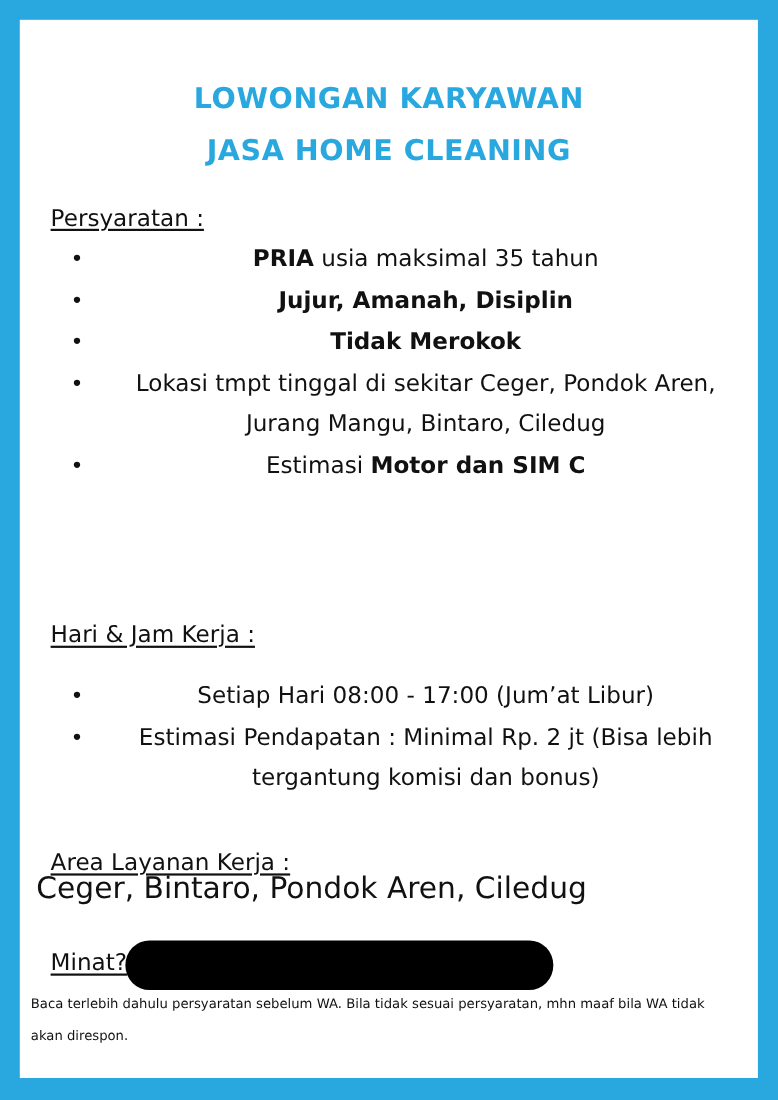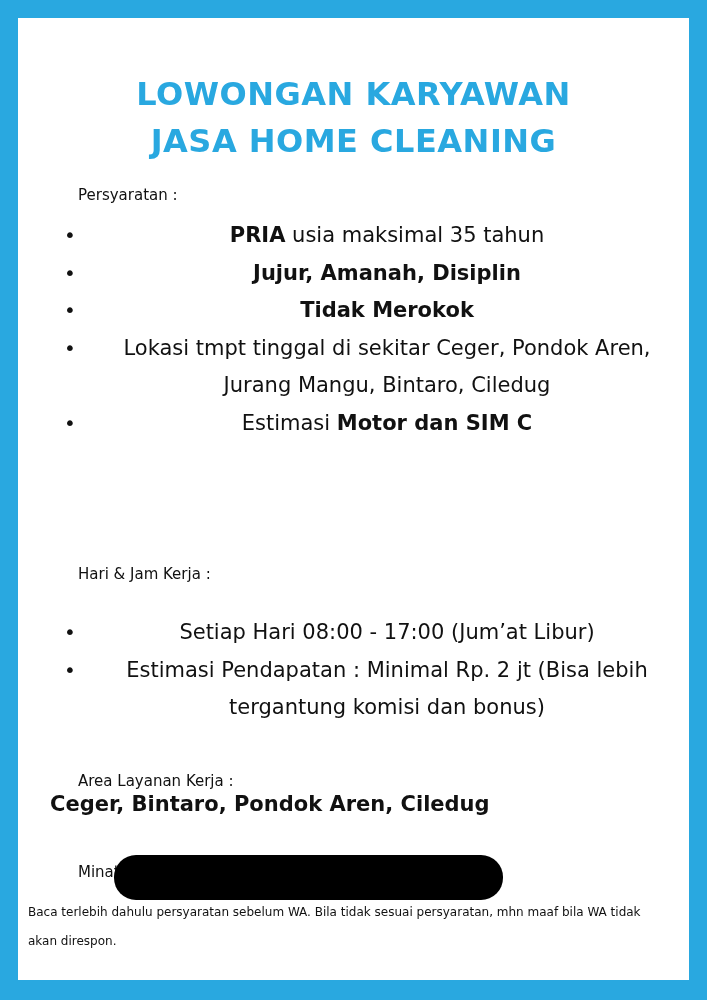--- a/index.html
+++ b/index.html
@@ -1,26 +1,26 @@
 <!DOCTYPE html>
 <html><head>
 <meta charset="utf-8">
 <style>
   html, body { margin:0; padding:0; }
   body { width:707px; height:1000px; background:#29a8e0; position:relative; overflow:hidden; font-family:"DejaVu Sans", sans-serif; color:#111; }
   .card { position:absolute; left:18px; top:18px; width:671px; height:962px; background:#ffffff; }
-  .title { position:absolute; left:0; width:671px; text-align:center; color:#29a8e0; font-family:"DejaVu Sans", sans-serif; font-weight:bold; font-size:32px; letter-spacing:0.5px; }
+  .title { position:absolute; left:0; width:671px; text-align:center; color:#29a8e0; font-family:"DejaVu Sans", sans-serif; font-weight:bold; font-size:26px; letter-spacing:0.5px; }
   .t1 { top:57px; }
   .t2 { top:104px; }
-  .heading { position:absolute; left:28px; font-size:15px; text-decoration-thickness:2px; text-underline-offset:3px;margin-left:32px; }
+  .heading { position:absolute; left:28px; font-size:21px; text-decoration:underline; text-decoration-thickness:2px; text-underline-offset:3px; }
   ul { position:absolute; left:28px; margin:0; padding:0; list-style:none; font-size:21px;text-align:center; }
   li { position:relative; padding-left:46px; line-height:37.5px; width:590px; }
   li::before { content:"•"; position:absolute; left:18px; top:0; font-size:20px; }
   b { font-weight:bold; }
-  .plain { position:absolute; left:32px; font-size:21px;font-weight:bold; }
+  .plain { position:absolute; left:15px; font-size:27px; }
   .redact { position:absolute; left:114px; top:855px; width:389px; height:45px; background:#000; border-radius:22px; }
   .note { position:absolute; left:28px; top:898px; font-size:12px; line-height:28.5px; width:630px; }
 </style>
 </head>
 <body>
 
 <div class="card">
   <div class="title t1">LOWONGAN KARYAWAN</div>
   <div class="title t2">JASA HOME CLEANING</div>
 

